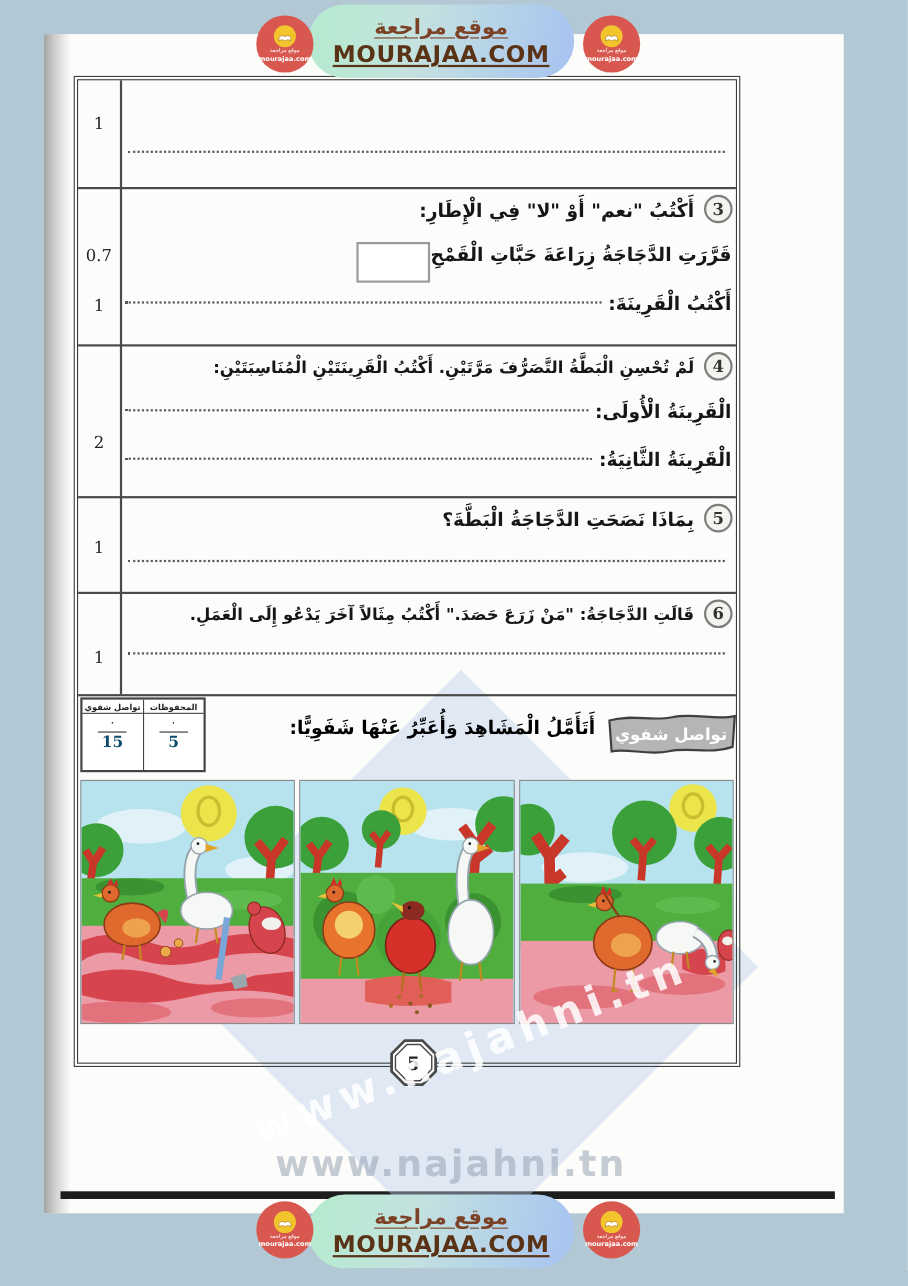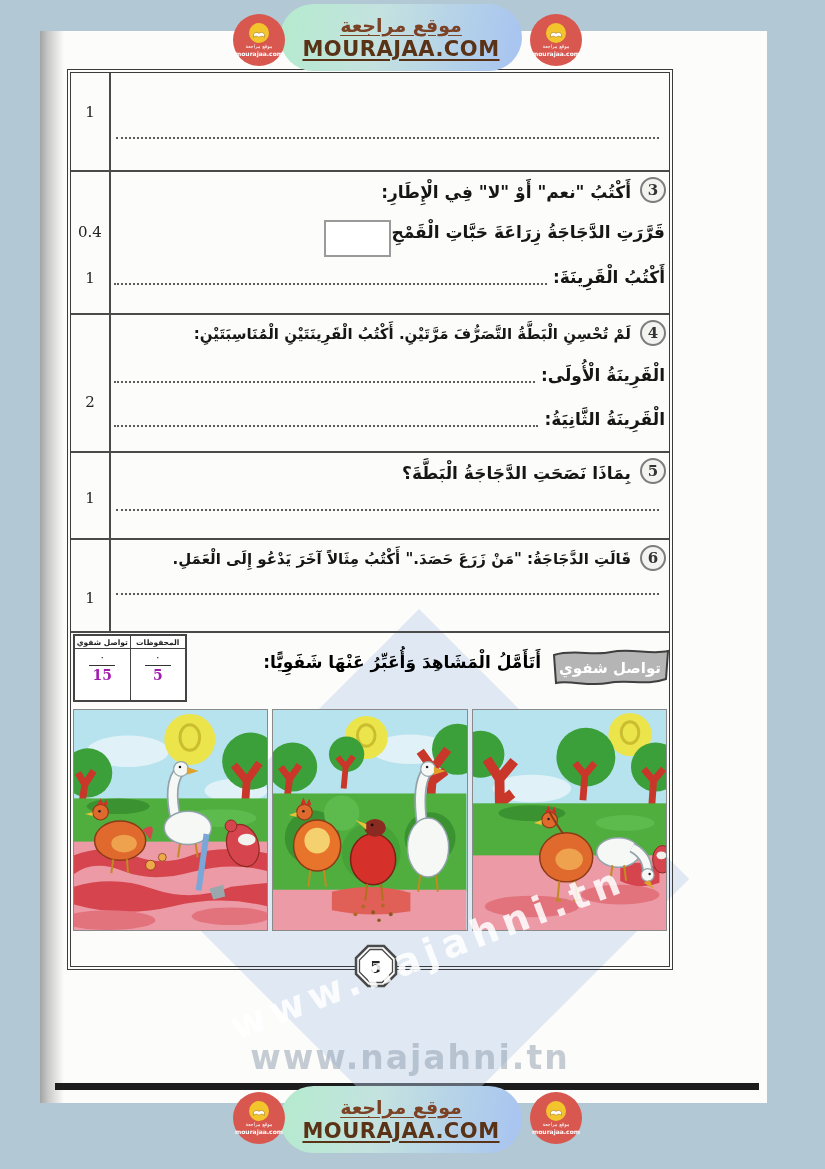--- a/index.html
+++ b/index.html
@@ -39,34 +39,34 @@
   .hline{position:absolute;left:0;right:0;border-top:2px solid #4a4a4a;}
   .score{position:absolute;left:0;width:38px;text-align:center;font-family:"DejaVu Serif",serif;
          font-size:15px;color:#222;}
   .qnum{position:absolute;width:26px;height:26px;border:2px solid #7d7d7d;border-radius:50%;
         background:#f3f3f0;color:#333;font-weight:bold;font-size:15px;display:flex;
         align-items:center;justify-content:center;font-family:"DejaVu Serif",serif;}
   .q-text{position:absolute;direction:rtl;white-space:nowrap;font-weight:bold;font-size:17px;
           color:#161616;line-height:1.55;}
   .q-text.small{font-size:15px;}
   .dotline{position:absolute;border-bottom:2px dotted #5a5a5a;height:0;}
-  .ans-flex{position:absolute;display:flex;direction:rtl;align-items:flex-end;gap:6px;}
+  .ans-flex{position:absolute;display:flex;direction:rtl;align-items:center;gap:6px;}
   .ans-flex .lbl{font-weight:bold;font-size:17px;white-space:nowrap;color:#161616;line-height:1.5;}
   .ans-flex .dots{flex:1;border-bottom:2px dotted #5a5a5a;margin-bottom:6px;}
   .ans-box{position:absolute;border:2px solid #9a9a9a;background:#fff;}
   
   .score-box{position:absolute;left:2px;top:561px;width:114px;height:68px;border:2px solid #444;
              background:#fff;display:flex;direction:rtl;}
   .sb-col{flex:1;display:flex;flex-direction:column;align-items:center;}
   .sb-col + .sb-col{border-left:none;border-right:1.5px solid #444;}
   .sb-h{font-size:7.5px;font-weight:bold;width:100%;text-align:center;border-bottom:1.5px solid #444;
         padding:2px 1px 1px;direction:rtl;color:#222;}
   .sb-dot{font-size:11px;line-height:9px;margin-top:4px;color:#222;}
   .sb-bar{width:26px;border-top:1.5px solid #333;margin:3px 0 1px;}
-  .sb-num{font-weight:bold;font-size:14px;font-family:"DejaVu Serif",serif;color:#a21caf;}
+  .sb-num{font-weight:bold;font-size:14px;font-family:"DejaVu Serif",serif;color:#0c4a6e;}
   .ribbon{position:absolute;left:478px;top:573px;width:124px;height:43px;}
   .instruction{position:absolute;right:128px;top:579px;direction:rtl;white-space:nowrap;
                font-weight:bold;font-size:17px;color:#000000;}
   .panels{position:absolute;left:2px;right:2px;top:636px;height:222px;display:flex;gap:4px;}
   .panel{flex:1;border:1px solid #8a8a8a;overflow:hidden;background:#b7e3ee;}
   .panel svg{display:block;width:100%;height:100%;}
   .page-badge{position:absolute;left:283px;top:871px;width:44px;height:44px;}
 </style>
 </head>
 <body>
@@ -82,21 +82,21 @@
 
   <div class="sheet">
     <div class="vline"></div>
     <div class="hline" style="top:97px"></div>
     <div class="hline" style="top:240px"></div>
     <div class="hline" style="top:378px"></div>
     <div class="hline" style="top:465px"></div>
     <div class="hline" style="top:558px"></div>
 
     <div class="score" style="top:30px">1</div>
-    <div class="score" style="top:150px">0.4</div>
+    <div class="score" style="top:150px">0.7</div>
     <div class="score" style="top:196px">1</div>
     <div class="score" style="top:320px">2</div>
     <div class="score" style="top:416px">1</div>
     <div class="score" style="top:516px">1</div>
 
     <div class="dotline" style="top:64px;left:45px;right:10px"></div>
 
     <div class="qnum" style="right:3px;top:104px">3</div>
     <div class="q-text" style="right:38px;top:106px">أَكْتُبُ "نعم" أَوْ "لا" فِي الْإِطَارِ:</div>
     <div class="q-text" style="right:4px;top:146px">قَرَّرَتِ الدَّجَاجَةُ زِرَاعَةَ حَبَّاتِ الْقَمْحِ.</div>

